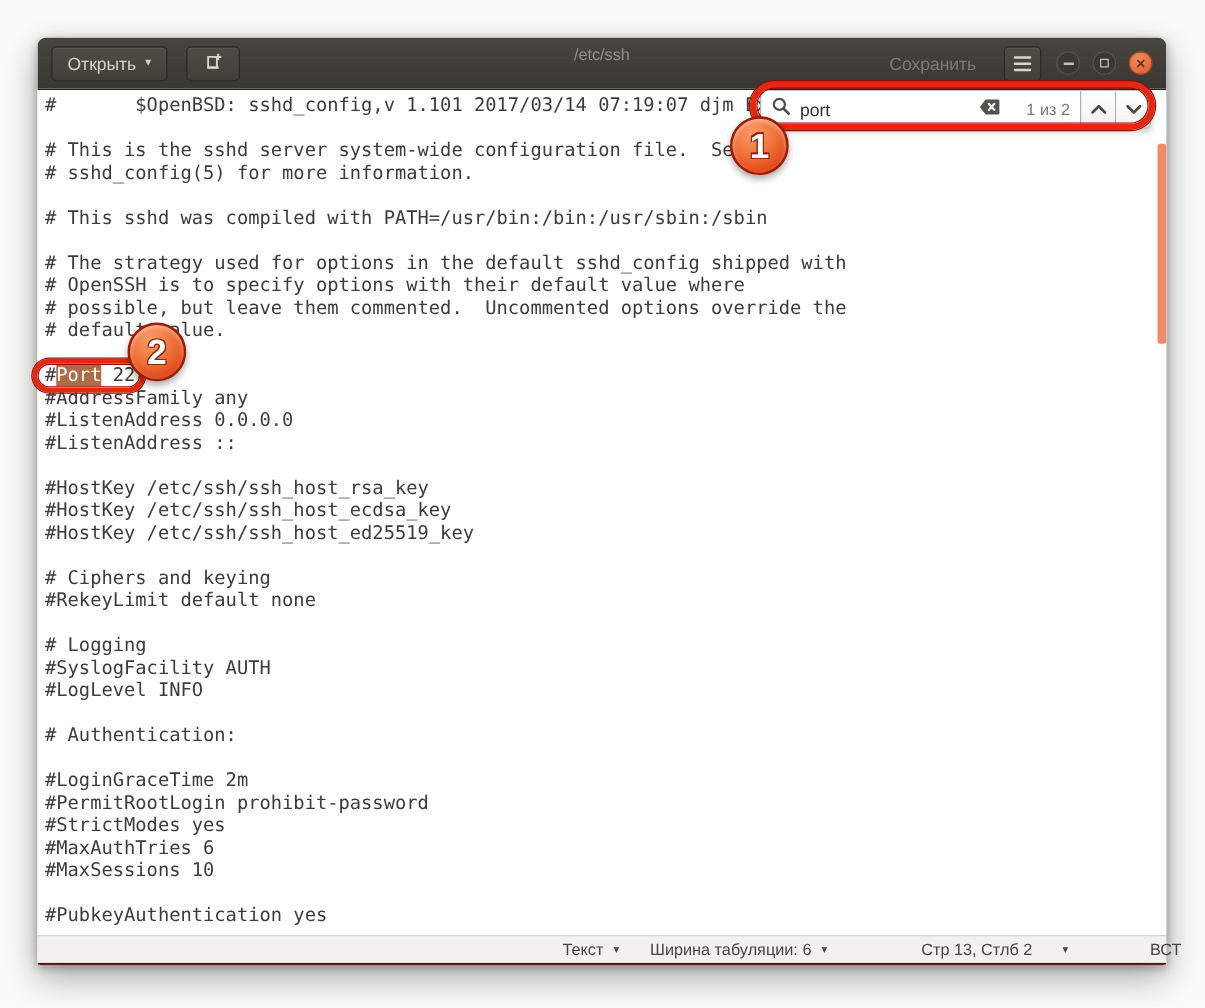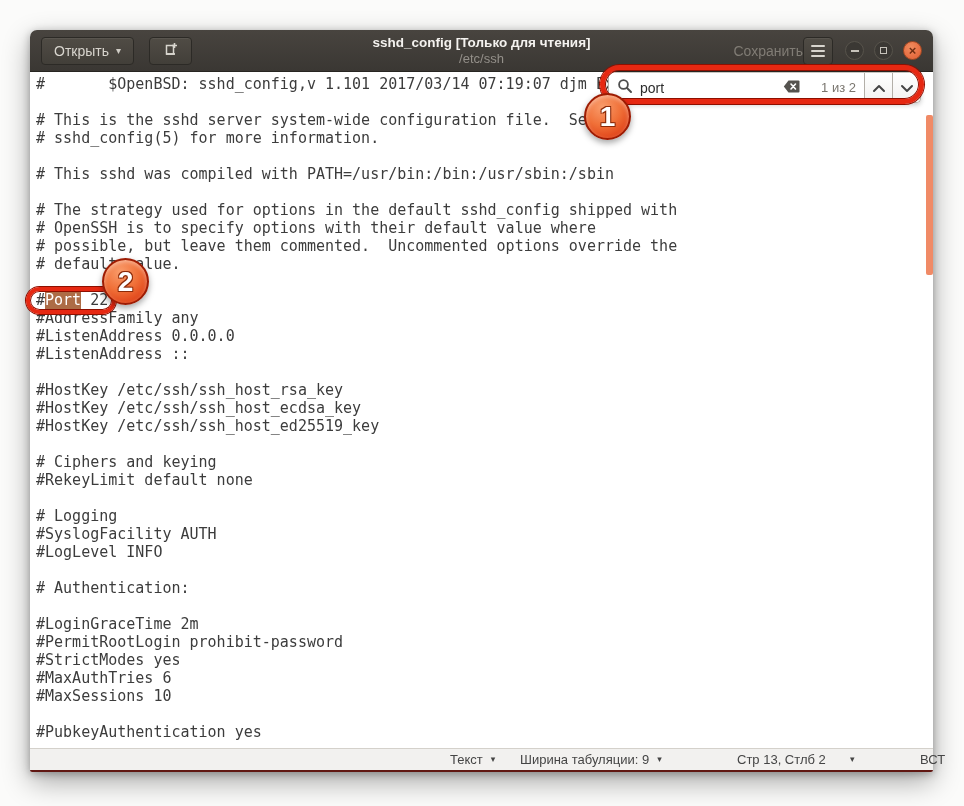--- a/index.html
+++ b/index.html
@@ -40,21 +40,21 @@
   }
   .open-btn { padding:0 12px; gap:7px; }
   .icon-btn { width:43px; margin-left:15px; }
   .caret { font-size:10px; color:#cfccc5; line-height:1; }
   .title-block {
     position:absolute; left:50%; top:5px; transform:translateX(-50%);
     text-align:center; white-space:nowrap; pointer-events:none;
   }
   .title { font-weight:bold; font-size:13.5px; color:#f4f2ef; }
   .subtitle { font-size:13px; color:#94908a; margin-top:1px; }
-  .save-label { margin-left:auto; color:#807c75; font-size:14px; }
+  .save-label { margin-left:auto; color:#807c75; font-size:14px; margin-right:22px; }
   .menu-btn { width:30px; flex-direction:column; gap:3px; }
   .menu-btn .bar { width:14px; height:2px; background:#d8d5ce; border-radius:1px; }
   .win-controls { display:flex; align-items:center; gap:10px; margin-left:12px; }
   .circle-btn {
     width:19px; height:19px; border-radius:50%;
     display:flex; align-items:center; justify-content:center;
   }
   .min-btn,.max-btn { background:#3b3834; border:1px solid #57534b; }
   .min-glyph { width:8px; height:2px; background:#c6c2ba; }
   .max-glyph { width:7px; height:7px; border:1.5px solid #c6c2ba; }
@@ -146,21 +146,20 @@
       <span>
         <svg width="18" height="18" viewBox="0 0 18 18">
           <path d="M4.5 5.5 h7 v8.5 h-7 z" fill="none" stroke="#d8d5ce" stroke-width="1.5"></path>
           <path d="M4 14 h9" stroke="#d8d5ce" stroke-width="1.8"></path>
           <path d="M12.5 3 v5 M10 5.5 h5" stroke="#d8d5ce" stroke-width="1.6"></path>
         </svg>
       </span>
     </div>
 
     <div class="title-block">
-      <div class="title">sshd_config [Только для чтения]</div>
       <div class="subtitle">/etc/ssh</div>
     </div>
 
     <div class="save-label">Сохранить</div>
     <div class="hdr-btn menu-btn">
       <span class="bar"></span>
       <span class="bar"></span>
       <span class="bar"></span>
     </div>
     <div class="win-controls">
@@ -212,21 +211,21 @@
       </div>
     </div>
   </div>
 
   <div class="statusbar">
     <div class="sb-item sb-lang">
       <span>Текст</span>
       <span class="sb-caret">▾</span>
     </div>
     <div class="sb-item sb-tab">
-      <span>Ширина табуляции: 9</span>
+      <span>Ширина табуляции: 6</span>
       <span class="sb-caret">▾</span>
     </div>
     <div class="sb-item sb-pos">
       <span>Стр 13, Стлб 2</span>
     </div>
     <div class="sb-item sb-goto">
       <span class="sb-caret">▾</span>
     </div>
     <div class="sb-item sb-ins">
       <span>ВСТ</span>

